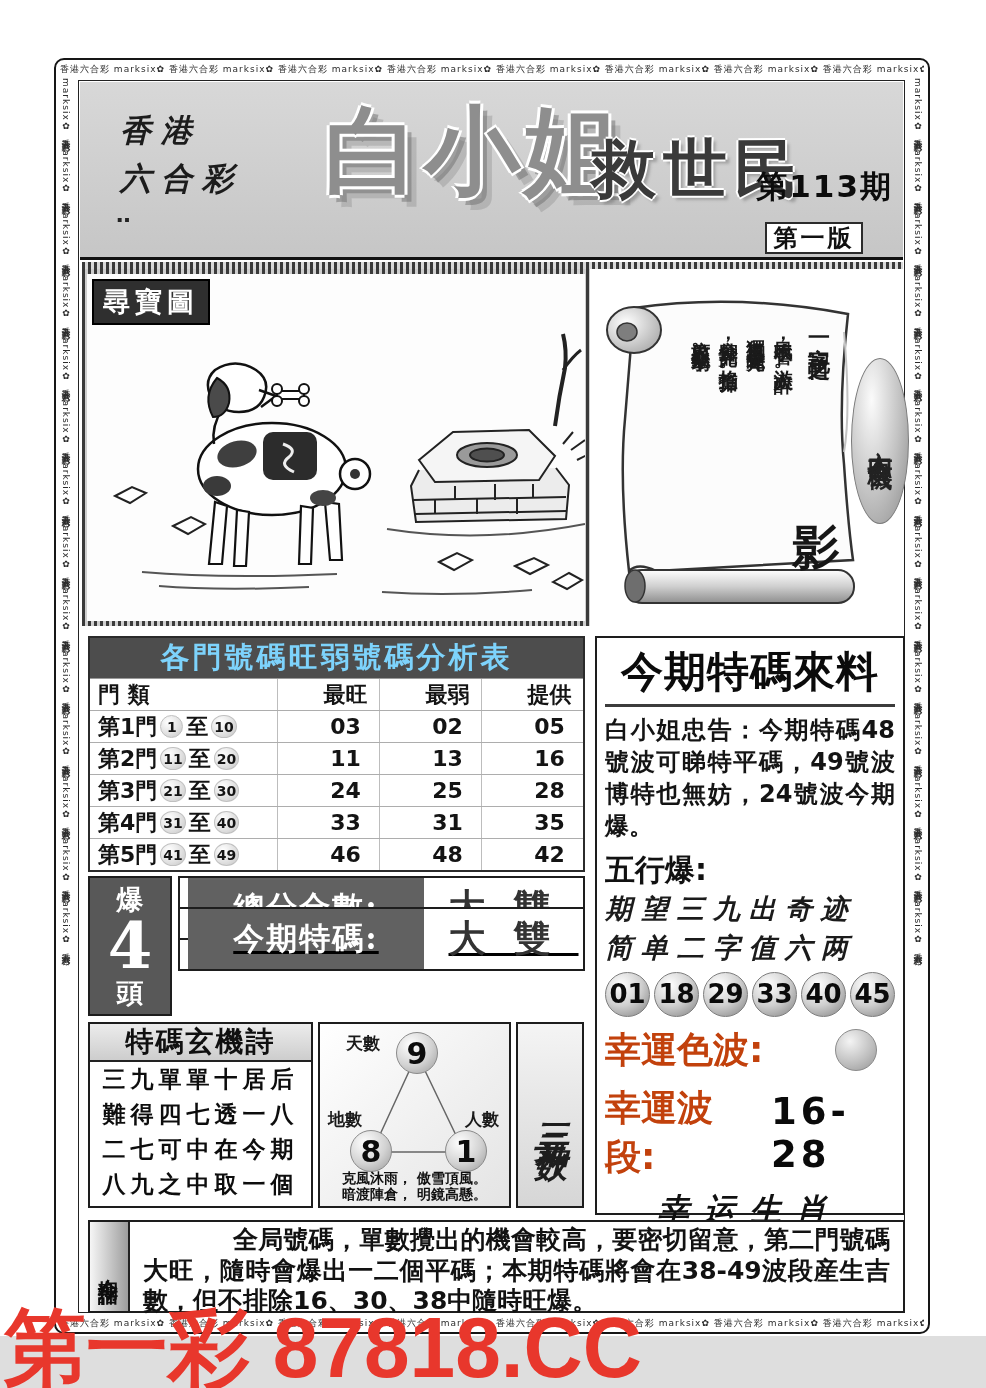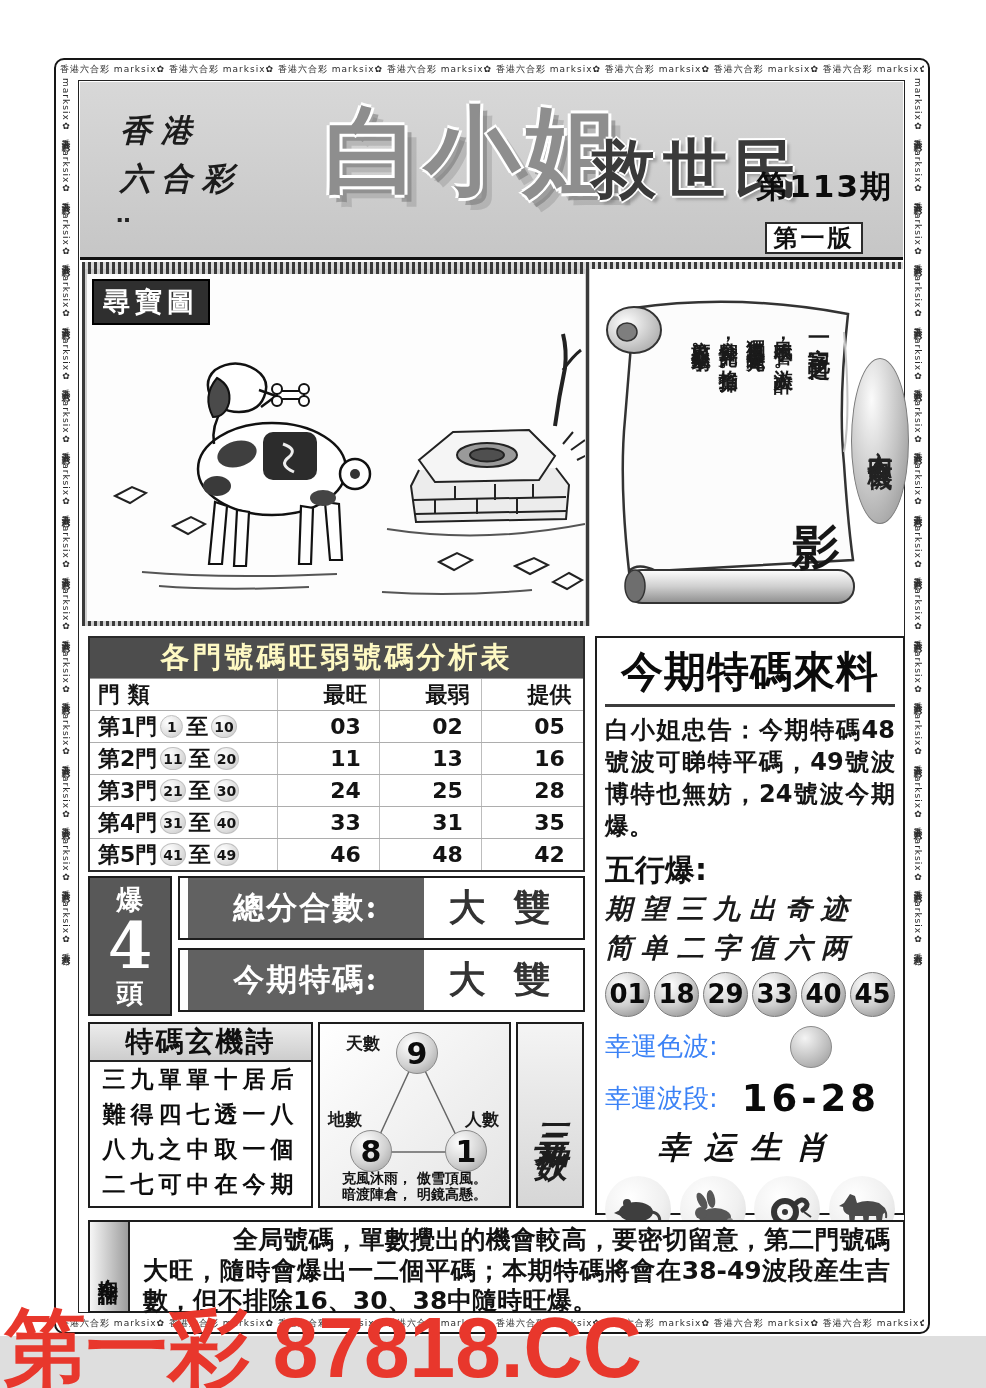--- a/index.html
+++ b/index.html
@@ -57,21 +57,21 @@
   .answer { position:absolute; left:192px; top:244px; font-size:48px; font-weight:900; color:#161616;
             font-family:"DejaVu Serif",serif; }
   .oval { position:absolute; left:851px; top:358px; width:58px; height:166px; border-radius:50%;
           background:radial-gradient(ellipse at 35% 25%,#fbfbfb,#c2c2c2 55%,#8c8c8c);
           border:1px solid #7a7a7a; display:flex; align-items:center; justify-content:center; }
   .oval span { writing-mode:vertical-rl; text-orientation:upright; font-size:25px; font-weight:900;
                color:#222; letter-spacing:5px; font-family:"DejaVu Serif",serif; }
 
   
   .antable { position:absolute; left:88px; top:636px; width:497px; border:2px solid #2b2b2b; background:#fff; }
-  .an-title { height:40px; background:#4d4d4d; color:#fef9c3; font-size:29px; font-weight:900;
+  .an-title { height:40px; background:#4d4d4d; color:#7dd3fc; font-size:29px; font-weight:900;
               display:flex; align-items:center; justify-content:center; letter-spacing:3px;
               font-family:"DejaVu Serif",serif; }
   .an-head,.an-row { display:grid; grid-template-columns:187px 102px 102px 102px; height:32px; }
   .an-head { border-top:1px solid #999; font-weight:900; }
   .an-row { border-top:1px solid #adadad; }
   .acell { display:flex; align-items:center; justify-content:center; border-left:1px solid #bdbdbd;
            font-size:22px; font-weight:900; color:#141414; height:100%;padding-left:34px; }
   .acell:first-child { border-left:none; justify-content:flex-start; padding-left:8px; font-size:22px; }
   .cnum { display:inline-flex; align-items:center; justify-content:center; min-width:23px; height:23px;
           border-radius:50%; background:radial-gradient(circle at 35% 30%,#fff,#e2e2e2 55%,#c4c4c4);
@@ -124,21 +124,21 @@
   .wx-lbl { font-size:30px; font-weight:900; color:#111; }
   .wx-val { font-size:33px; font-weight:900; color:#707070; letter-spacing:34px; margin-left:16px;
             font-family:"DejaVu Serif",serif; }
   .sp-hand { font-family:"DejaVu Serif",serif; font-style:italic; font-weight:bold; font-size:27px;
              letter-spacing:9px; color:#1b1b1b; line-height:1.3; margin-top:4px; white-space:nowrap; }
   .sp-balls { display:flex; justify-content:space-between; margin-top:7px; }
   .ball { width:45px; height:45px; border-radius:50%; border:1px solid #7d7d7d;
           background:radial-gradient(circle at 35% 28%,#ffffff,#cfcfcf 50%,#8a8a8a 92%);
           display:flex; align-items:center; justify-content:center; font-size:26px; font-weight:900; color:#0a0a0a; }
   .sp-row { display:flex; align-items:center; margin-top:9px; }
-  .sp-row .lbl { font-size:26px; font-weight:400; color:#3b82f6; }
+  .sp-row .lbl { font-size:36px; font-weight:700; color:#c2410c; }
   .color-ball { width:42px; height:42px; border-radius:50%; margin-left:72px; border:1px solid #8a8a8a;
                 background:radial-gradient(circle at 35% 28%,#f4f4f4,#bdbdbd 60%,#949494); }
   .range-val { font-size:37px; font-weight:900; letter-spacing:4px; margin-left:24px; color:#0a0a0a; }
   .sp-zodiac-title { font-family:"DejaVu Serif",serif; font-style:italic; font-weight:bold; font-size:31px;
                      letter-spacing:15px; text-align:center; margin-top:7px; color:#111; }
   .sp-animals { display:flex; justify-content:space-between; margin-top:7px; }
   .acirc { width:66px; height:66px; border-radius:50%;
            background:radial-gradient(circle at 38% 32%,#ffffff,#f0f0f0 55%,#d7d7d7);
            display:flex; align-items:center; justify-content:center; }
 
@@ -341,31 +341,31 @@
 
   <div class="burst">
     <span class="t">爆</span>
     <span class="n">4</span>
     <span class="b">頭</span>
   </div>
   <div class="brow" style="top:876px;">
     <span class="lbl">總分合數:</span>
     <span class="val">大雙</span>
   </div>
-  <div class="brow" style="top:948px;">
+  <div class="brow" style="top:907px;text-decoration:underline;">
     <span class="lbl">今期特碼:</span>
     <span class="val">大雙</span>
   </div>
 
   <div class="poembox">
     <div class="ptitle">特碼玄機詩</div>
     <div class="pline">三九單單十居后</div>
     <div class="pline">難得四七透一八</div>
+    <div class="pline">二七可中在今期</div>
     <div class="pline">八九之中取一個</div>
-    <div class="pline">二七可中在今期</div>
   </div>
 
   <div class="tribox">
     <svg width="189" height="182" viewBox="0 0 189 182" style="position:absolute;left:0;top:0;">
       <path d="M97 30 L52 128 M97 30 L144 128 M52 128 L144 128" stroke="#666" stroke-width="1.5" fill="none"></path>
     </svg>
     <span class="tlabel" style="left:26px;top:8px;">天數</span>
     <div class="tball" style="left:76px;top:8px;">9</div>
     <span class="tlabel" style="left:8px;top:84px;">地數</span>
     <div class="tball" style="left:30px;top:106px;">8</div>

